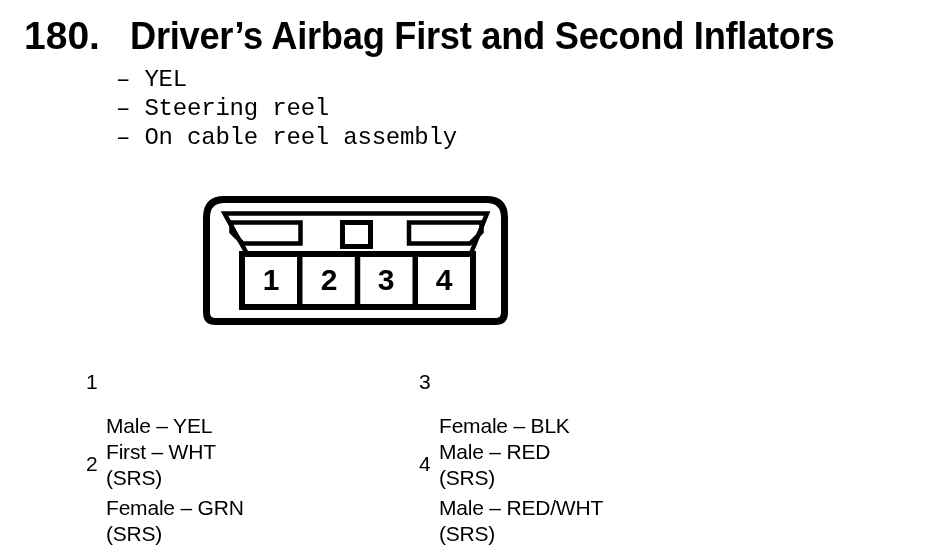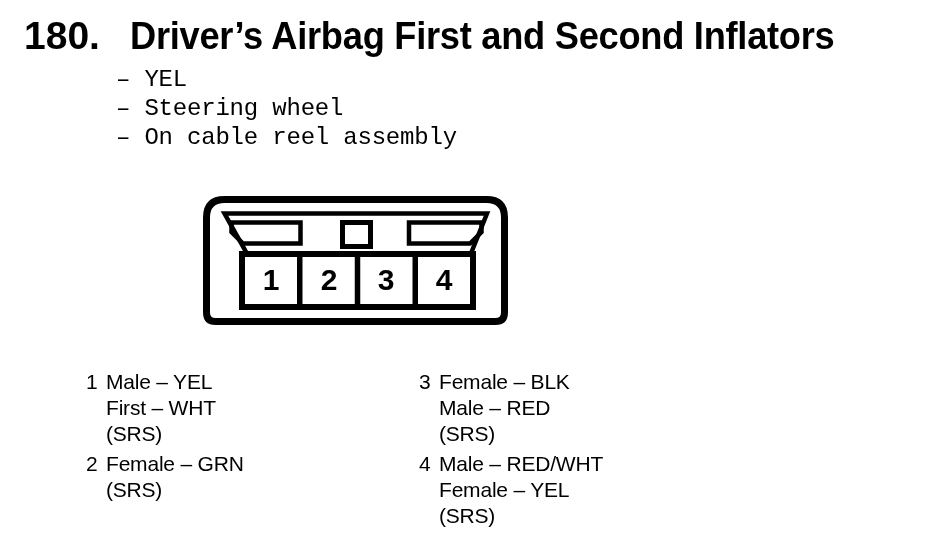--- a/index.html
+++ b/index.html
@@ -25,39 +25,39 @@
   .connector text{
     font-family:"Liberation Sans",sans-serif;font-weight:bold;font-size:30px;fill:#000;
     text-anchor:middle;
   }
   
   .legend-item{
     position:absolute;display:flex;align-items:flex-start;
     font-size:21px;line-height:26px;letter-spacing:-0.2px;white-space:nowrap;
   }
   .legend-num{width:20px;flex:none;}
-  .legend-lines{display:flex;flex-direction:column;}
+  .legend-lines{display:flex;flex-direction:column;margin-top:44px;}
   .li-1{left:86px;top:369px;}
   .li-2{left:86px;top:451px;}
   .li-3{left:419px;top:369px;}
   .li-4{left:419px;top:451px;}
 </style>
 </head>
 <body>
 
 <div class="page">
 
   <div class="fig-header">
     <span class="fig-num">180.</span>
     <span class="fig-title">Driver’s Airbag First and Second Inflators</span>
   </div>
 
   <div class="bullets">
     <div class="bullet">– YEL</div>
-    <div class="bullet">– Steering wheel</div>
+    <div class="bullet">– Steering reel</div>
     <div class="bullet">– On cable reel assembly</div>
   </div>
 
   <svg class="connector" viewBox="0 0 312 136">
 
     <path class="stroke" stroke-width="7" d="M 24.5,6.5 H 286.5 Q 304.5,6.5 304.5,24.5 V 119.5 Q 304.5,128.5 295.5,128.5 H 15.5 Q 6.5,128.5 6.5,119.5 V 24.5 Q 6.5,6.5 24.5,6.5 Z"></path>
 
     <path class="stroke" stroke-width="4.5" d="M 24.5,20.5 H 287 L 270.5,61.5 H 47.5 Z"></path>
 
     <path class="stroke" stroke-width="4.5" d="M 100.5,29.5 H 31.5 V 39 L 43,50.5 H 100.5 Z"></path>
@@ -97,18 +97,17 @@
     <span class="legend-lines">
       <span>Female – BLK</span>
       <span>Male – RED</span>
       <span>(SRS)</span>
     </span>
   </div>
   <div class="legend-item li-4">
     <span class="legend-num">4</span>
     <span class="legend-lines">
       <span>Male – RED/WHT</span>
-      <span>Female – YEL</span>
       <span>(SRS)</span>
     </span>
   </div>
 
 </div>
 
 </body></html>

